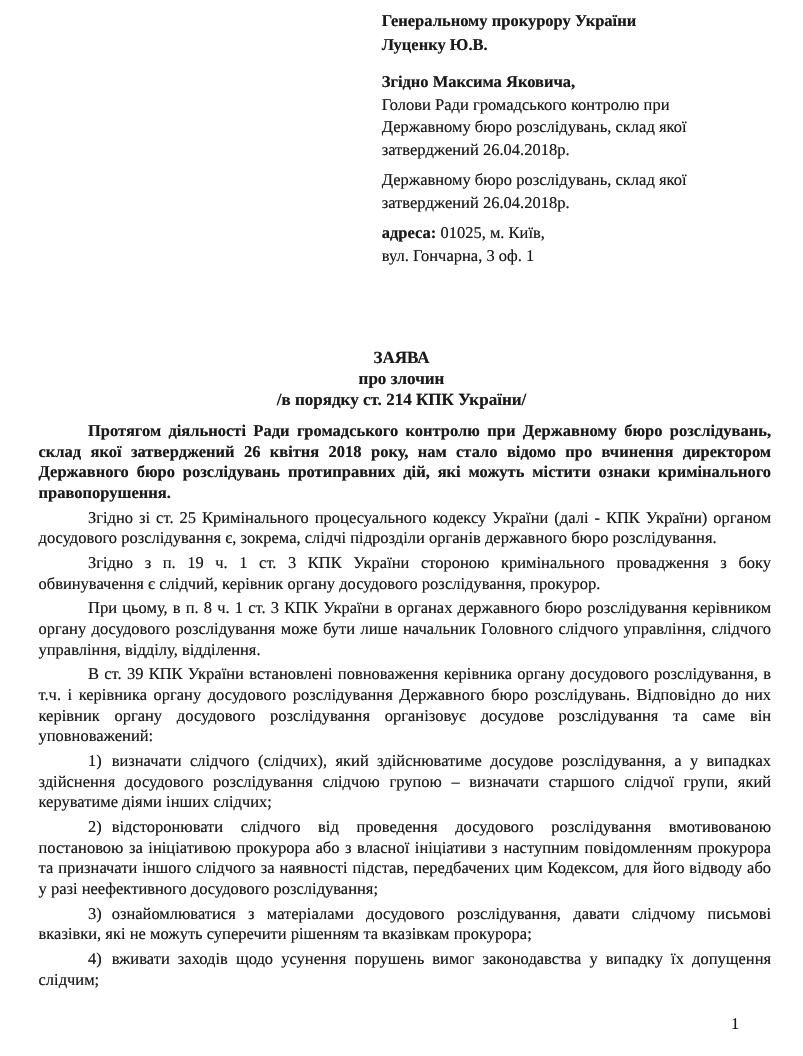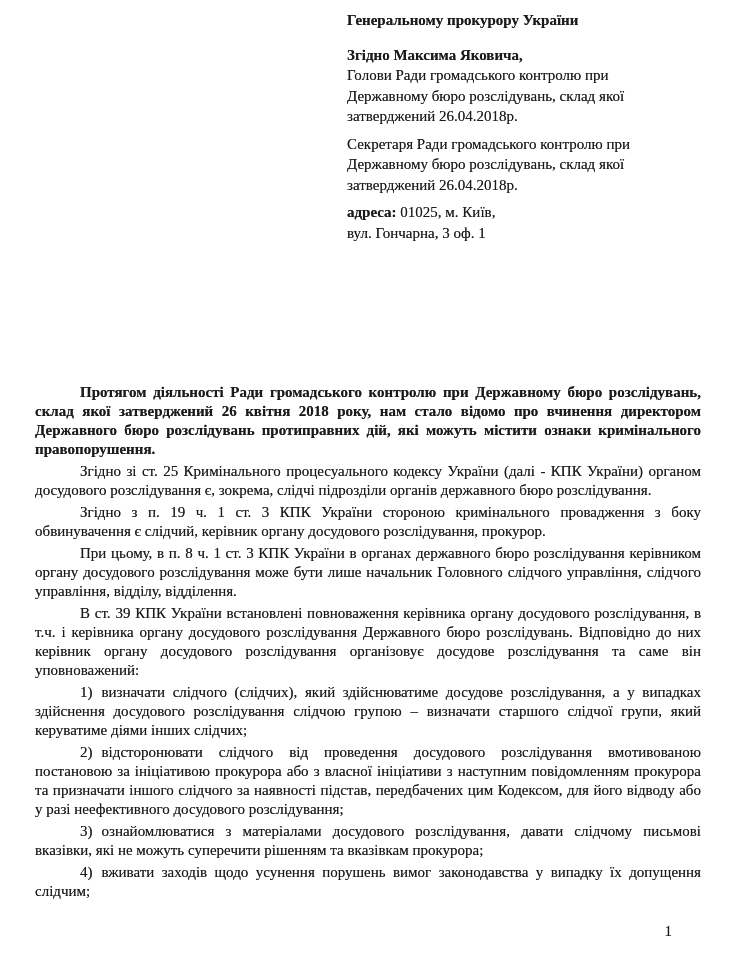--- a/index.html
+++ b/index.html
@@ -64,41 +64,46 @@
   }
 </style>
 </head>
 <body>
 
 <div class="sheet">
 
   <header class="addr-block">
     <div class="block recipient">
       <div class="bold">Генеральному прокурору України</div>
+      <div class="bold">Луценку Ю.В.</div>
     </div>
 
     <div class="block">
       <div class="bold">Згідно Максима Яковича,</div>
       <div>Голови Ради громадського контролю при</div>
       <div>Державному бюро розслідувань, склад якої</div>
       <div>затверджений 26.04.2018р.</div>
     </div>
 
     <div class="block">
-      <div>Секретаря Ради громадського контролю при</div>
       <div>Державному бюро розслідувань, склад якої</div>
       <div>затверджений 26.04.2018р.</div>
     </div>
 
     <div class="block">
       <div><span class="bold">адреса:</span><span> 01025, м. Київ,</span></div>
       <div>вул. Гончарна, 3 оф. 1</div>
     </div>
   </header>
 
+  <section class="title-block">
+    <div>ЗАЯВА</div>
+    <div>про злочин</div>
+    <div>/в порядку ст. 214 КПК України/</div>
+  </section>
 
   <main class="doc-body">
     <p class="para intro">Протягом діяльності Ради громадського контролю при Державному бюро розслідувань, склад якої затверджений 26 квітня 2018 року, нам стало відомо про вчинення директором Державного бюро розслідувань протиправних дій, які можуть містити ознаки кримінального правопорушення.</p>
     <p class="para">Згідно зі ст. 25 Кримінального процесуального кодексу України (далі - КПК України) органом досудового розслідування є, зокрема, слідчі підрозділи органів державного бюро розслідування.</p>
     <p class="para">Згідно з п. 19 ч. 1 ст. 3 КПК України стороною кримінального провадження з боку обвинувачення є слідчий, керівник органу досудового розслідування, прокурор.</p>
     <p class="para">При цьому, в п. 8 ч. 1 ст. 3 КПК України в органах державного бюро розслідування керівником органу досудового розслідування може бути лише начальник Головного слідчого управління, слідчого управління, відділу, відділення.</p>
     <p class="para">В ст. 39 КПК України встановлені повноваження керівника органу досудового розслідування, в т.ч. і керівника органу досудового розслідування Державного бюро розслідувань. Відповідно до них керівник органу досудового розслідування організовує досудове розслідування та саме він уповноважений:</p>
 
     <p class="para"><span class="num">1)</span><span>визначати слідчого (слідчих), який здійснюватиме досудове розслідування, а у випадках здійснення досудового розслідування слідчою групою – визначати старшого слідчої групи, який керуватиме діями інших слідчих;</span></p>
     <p class="para"><span class="num">2)</span><span>відсторонювати слідчого від проведення досудового розслідування вмотивованою постановою за ініціативою прокурора або з власної ініціативи з наступним повідомленням прокурора та призначати іншого слідчого за наявності підстав, передбачених цим Кодексом, для його відводу або у разі неефективного досудового розслідування;</span></p>

